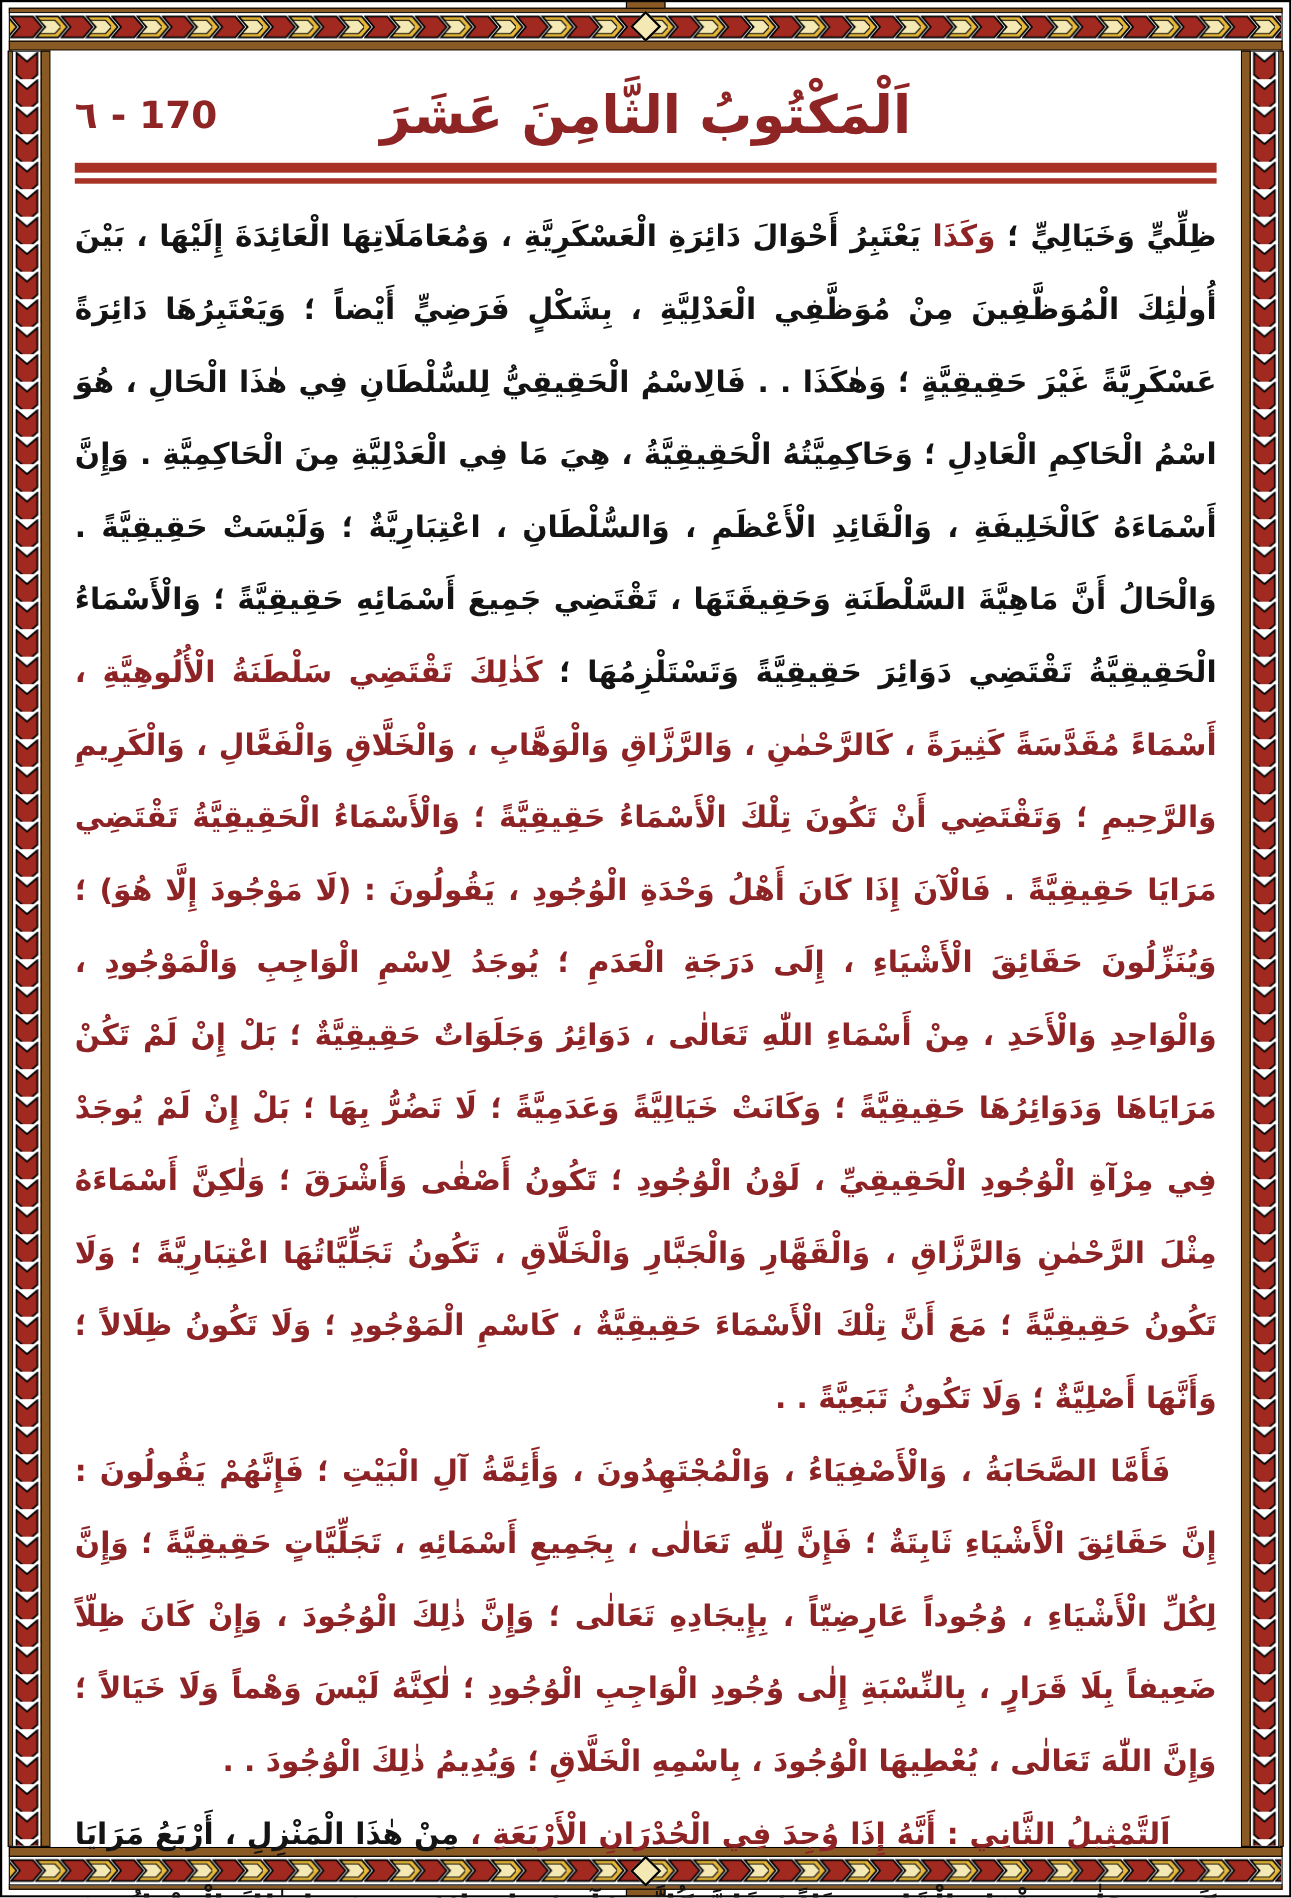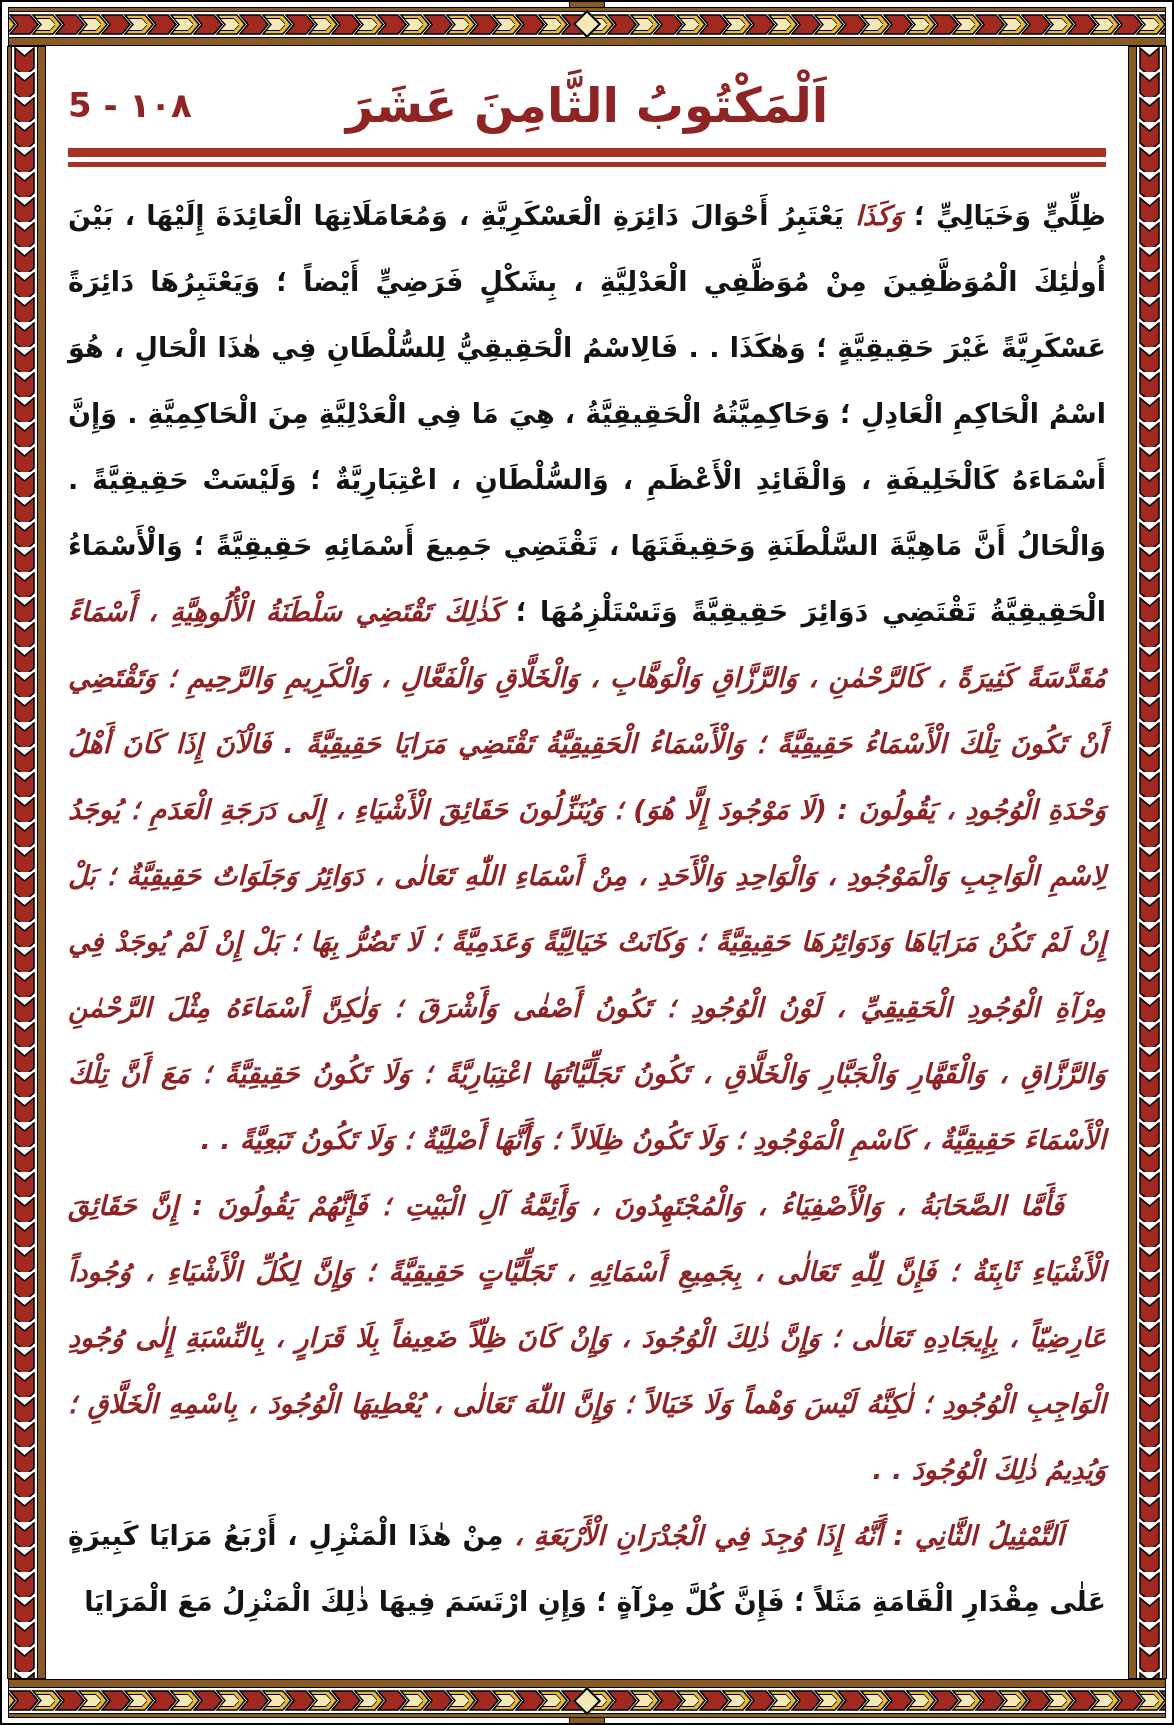--- a/index.html
+++ b/index.html
@@ -68,21 +68,21 @@
   .rule .thin{height:5px;background:var(--rule-red);margin-top:5px;}
   .body-text{
     margin-top:16px;
     font-size:27px;font-weight:bold;line-height:66px;
     color:var(--text-black);
     text-align:justify;text-justify:inter-word;
     direction:rtl;
   }
   .para{margin:0;}
   .para.indent{text-indent:42px;}
-  .run-red{color:var(--text-red);font-style:italic;}
+  .run-red{color:var(--text-red);}
   .run-black{color:var(--text-black);}
 </style>
 </head>
 <body>
 
 <svg width="0" height="0" style="position:absolute" aria-hidden="true">
   <defs>
     <pattern id="chainH" width="46" height="25" patternUnits="userSpaceOnUse">
       <rect width="46" height="25" fill="#ffffff"></rect>
       <polygon points="1,3 21,3 29,12.5 21,22 1,22 9,12.5" fill="#a2291f" stroke="#000" stroke-width="1.6"></polygon>
@@ -133,21 +133,21 @@
 <div class="band r-brown2 brown"></div>
 
 <div class="tab top"></div>
 <div class="tab bottom"></div>
 <div class="diamond top"></div>
 <div class="diamond bottom"></div>
 
 <div class="content">
   <div class="header">
     <span class="title">اَلْمَكْتُوبُ الثَّامِنَ عَشَرَ</span>
-    <span class="page-number">١٠٨ - 5</span>
+    <span class="page-number">170 - ٦</span>
   </div>
   <div class="rule">
     <div class="thick"></div>
     <div class="thin"></div>
   </div>
   <div class="body-text">
       <p class="para"><span class="run-black">ظِلِّيٍّ وَخَيَالِيٍّ ؛ </span><span class="run-red">وَكَذَا</span><span class="run-black"> يَعْتَبِرُ أَحْوَالَ دَائِرَةِ الْعَسْكَرِيَّةِ ، وَمُعَامَلَاتِهَا الْعَائِدَةَ إِلَيْهَا ، بَيْنَ أُولٰئِكَ الْمُوَظَّفِينَ مِنْ مُوَظَّفِي الْعَدْلِيَّةِ ، بِشَكْلٍ فَرَضِيٍّ أَيْضاً ؛ وَيَعْتَبِرُهَا دَائِرَةً عَسْكَرِيَّةً غَيْرَ حَقِيقِيَّةٍ ؛ وَهٰكَذَا . . فَالِاسْمُ الْحَقِيقِيُّ لِلسُّلْطَانِ فِي هٰذَا الْحَالِ ، هُوَ اسْمُ الْحَاكِمِ الْعَادِلِ ؛ وَحَاكِمِيَّتُهُ الْحَقِيقِيَّةُ ، هِيَ مَا فِي الْعَدْلِيَّةِ مِنَ الْحَاكِمِيَّةِ . وَإِنَّ أَسْمَاءَهُ كَالْخَلِيفَةِ ، وَالْقَائِدِ الْأَعْظَمِ ، وَالسُّلْطَانِ ، اعْتِبَارِيَّةٌ ؛ وَلَيْسَتْ حَقِيقِيَّةً . وَالْحَالُ أَنَّ مَاهِيَّةَ السَّلْطَنَةِ وَحَقِيقَتَهَا ، تَقْتَضِي جَمِيعَ أَسْمَائِهِ حَقِيقِيَّةً ؛ وَالْأَسْمَاءُ الْحَقِيقِيَّةُ تَقْتَضِي دَوَائِرَ حَقِيقِيَّةً وَتَسْتَلْزِمُهَا ؛ </span><span class="run-red">كَذٰلِكَ تَقْتَضِي سَلْطَنَةُ الْأُلُوهِيَّةِ ، أَسْمَاءً مُقَدَّسَةً كَثِيرَةً ، كَالرَّحْمٰنِ ، وَالرَّزَّاقِ وَالْوَهَّابِ ، وَالْخَلَّاقِ وَالْفَعَّالِ ، وَالْكَرِيمِ وَالرَّحِيمِ ؛ وَتَقْتَضِي أَنْ تَكُونَ تِلْكَ الْأَسْمَاءُ حَقِيقِيَّةً ؛ وَالْأَسْمَاءُ الْحَقِيقِيَّةُ تَقْتَضِي مَرَايَا حَقِيقِيَّةً . فَالْآنَ إِذَا كَانَ أَهْلُ وَحْدَةِ الْوُجُودِ ، يَقُولُونَ : (لَا مَوْجُودَ إِلَّا هُوَ) ؛ وَيُنَزِّلُونَ حَقَائِقَ الْأَشْيَاءِ ، إِلَى دَرَجَةِ الْعَدَمِ ؛ يُوجَدُ لِاسْمِ الْوَاجِبِ وَالْمَوْجُودِ ، وَالْوَاحِدِ وَالْأَحَدِ ، مِنْ أَسْمَاءِ اللّٰهِ تَعَالٰى ، دَوَائِرُ وَجَلَوَاتٌ حَقِيقِيَّةٌ ؛ بَلْ إِنْ لَمْ تَكُنْ مَرَايَاهَا وَدَوَائِرُهَا حَقِيقِيَّةً ؛ وَكَانَتْ خَيَالِيَّةً وَعَدَمِيَّةً ؛ لَا تَضُرُّ بِهَا ؛ بَلْ إِنْ لَمْ يُوجَدْ فِي مِرْآةِ الْوُجُودِ الْحَقِيقِيِّ ، لَوْنُ الْوُجُودِ ؛ تَكُونُ أَصْفٰى وَأَشْرَقَ ؛ وَلٰكِنَّ أَسْمَاءَهُ مِثْلَ الرَّحْمٰنِ وَالرَّزَّاقِ ، وَالْقَهَّارِ وَالْجَبَّارِ وَالْخَلَّاقِ ، تَكُونُ تَجَلِّيَّاتُهَا اعْتِبَارِيَّةً ؛ وَلَا تَكُونُ حَقِيقِيَّةً ؛ مَعَ أَنَّ تِلْكَ الْأَسْمَاءَ حَقِيقِيَّةٌ ، كَاسْمِ الْمَوْجُودِ ؛ وَلَا تَكُونُ ظِلَالاً ؛ وَأَنَّهَا أَصْلِيَّةٌ ؛ وَلَا تَكُونُ تَبَعِيَّةً . .</span></p>
       <p class="para indent"><span class="run-red">فَأَمَّا الصَّحَابَةُ ، وَالْأَصْفِيَاءُ ، وَالْمُجْتَهِدُونَ ، وَأَئِمَّةُ آلِ الْبَيْتِ ؛ فَإِنَّهُمْ يَقُولُونَ : إِنَّ حَقَائِقَ الْأَشْيَاءِ ثَابِتَةٌ ؛ فَإِنَّ لِلّٰهِ تَعَالٰى ، بِجَمِيعِ أَسْمَائِهِ ، تَجَلِّيَّاتٍ حَقِيقِيَّةً ؛ وَإِنَّ لِكُلِّ الْأَشْيَاءِ ، وُجُوداً عَارِضِيّاً ، بِإِيجَادِهِ تَعَالٰى ؛ وَإِنَّ ذٰلِكَ الْوُجُودَ ، وَإِنْ كَانَ ظِلّاً ضَعِيفاً بِلَا قَرَارٍ ، بِالنِّسْبَةِ إِلٰى وُجُودِ الْوَاجِبِ الْوُجُودِ ؛ لٰكِنَّهُ لَيْسَ وَهْماً وَلَا خَيَالاً ؛ وَإِنَّ اللّٰهَ تَعَالٰى ، يُعْطِيهَا الْوُجُودَ ، بِاسْمِهِ الْخَلَّاقِ ؛ وَيُدِيمُ ذٰلِكَ الْوُجُودَ . .</span></p>
       <p class="para indent"><span class="run-red">اَلتَّمْثِيلُ الثَّانِي : أَنَّهُ إِذَا وُجِدَ فِي الْجُدْرَانِ الْأَرْبَعَةِ ،</span><span class="run-black"> مِنْ هٰذَا الْمَنْزِلِ ، أَرْبَعُ مَرَايَا كَبِيرَةٍ عَلٰى مِقْدَارِ الْقَامَةِ مَثَلاً ؛ فَإِنَّ كُلَّ مِرْآةٍ ؛ وَإِنِ ارْتَسَمَ فِيهَا ذٰلِكَ الْمَنْزِلُ مَعَ الْمَرَايَا</span></p>
     </div>

